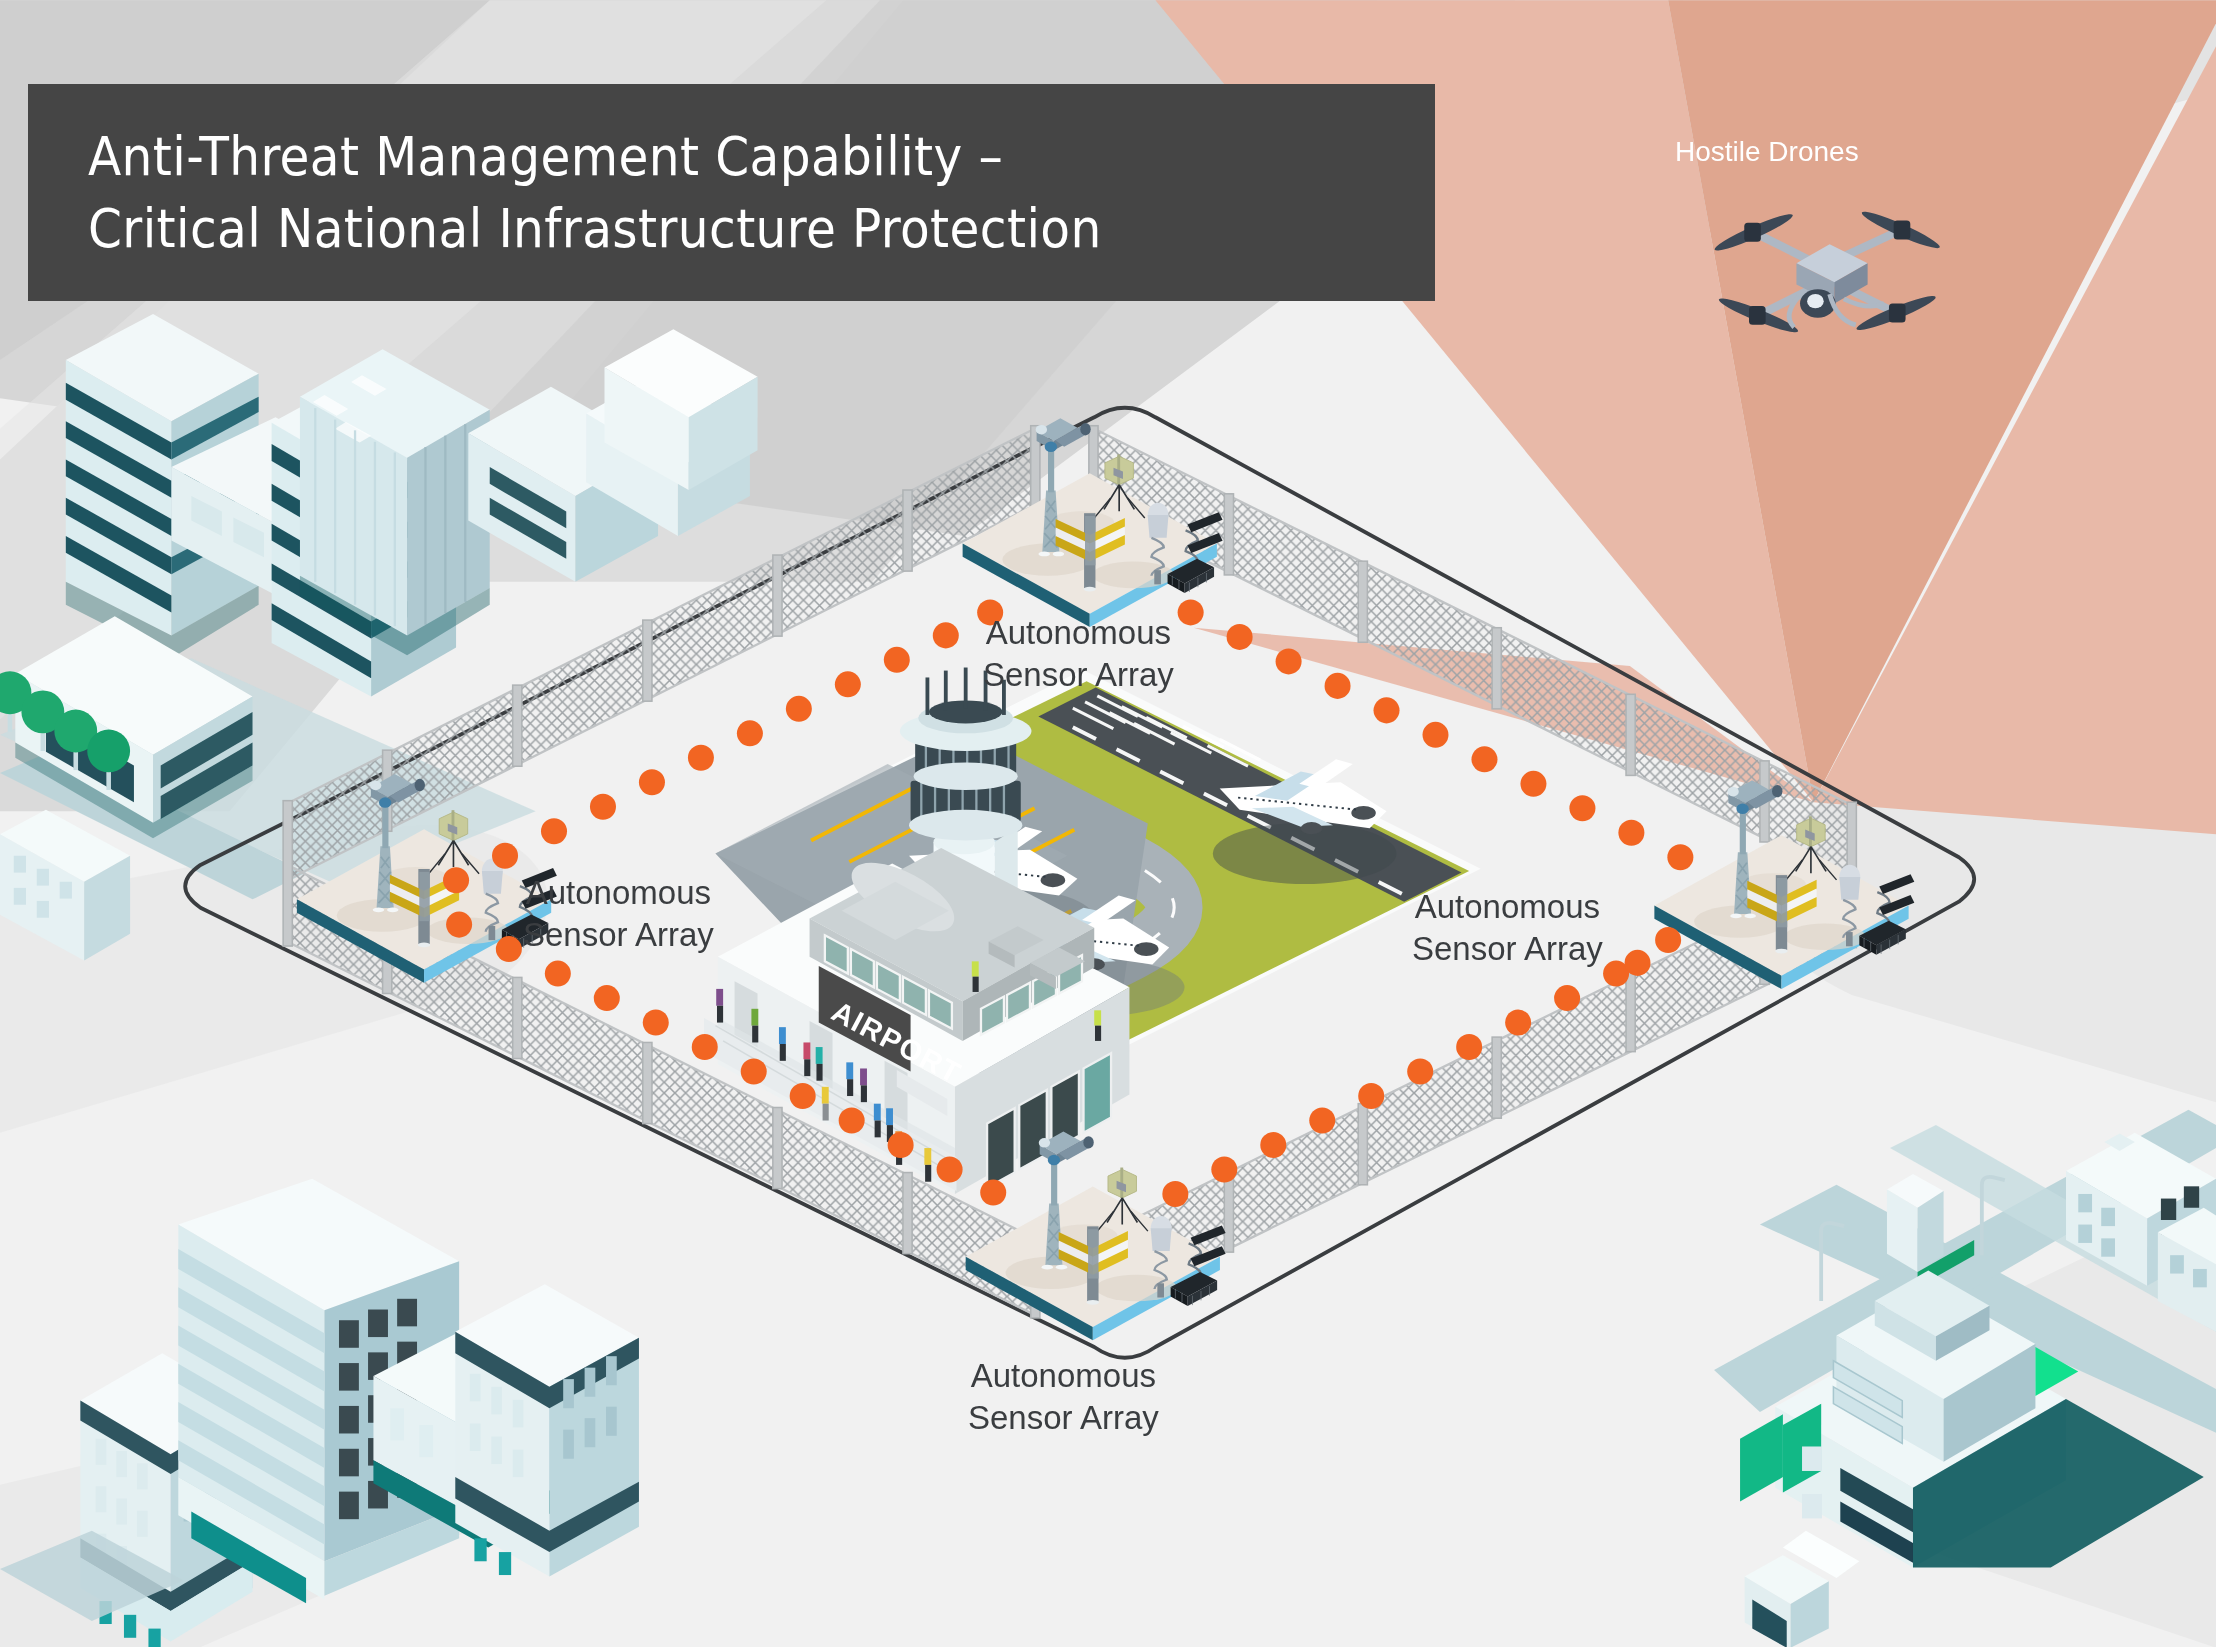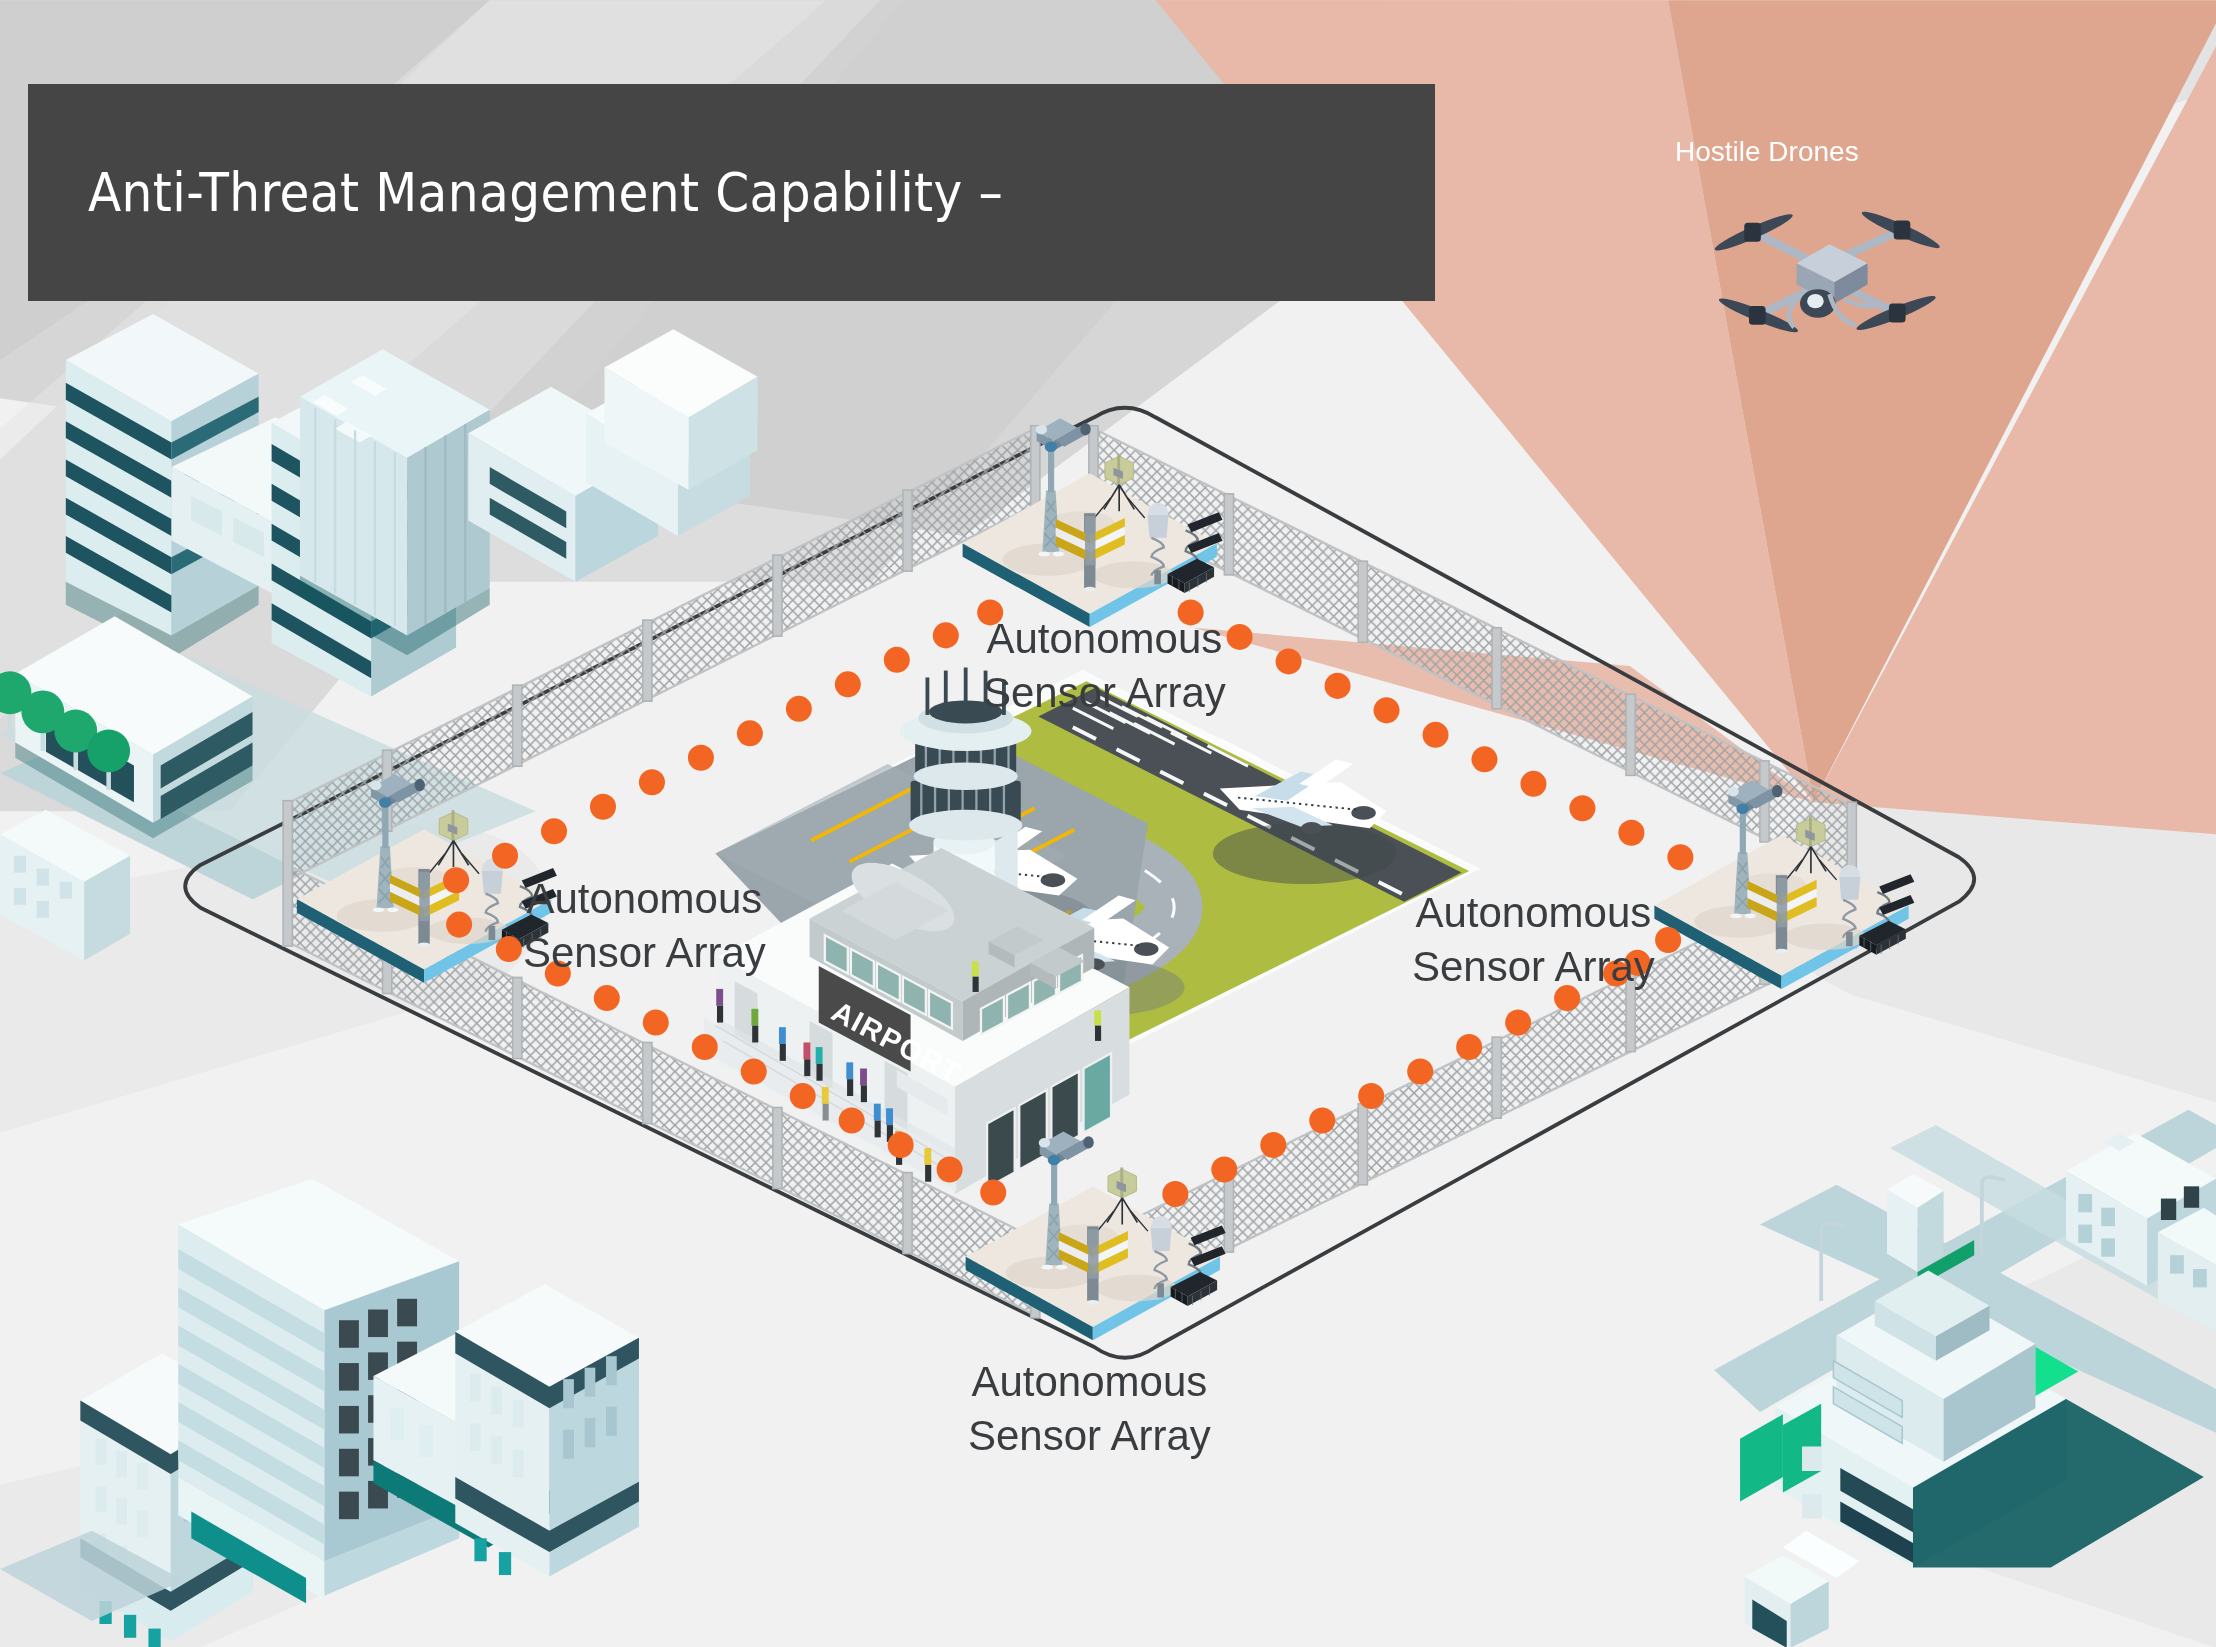--- a/index.html
+++ b/index.html
@@ -13,21 +13,21 @@
     background:#454545;display:flex;flex-direction:column;justify-content:center;
     padding-left:60px;box-sizing:border-box;z-index:40;
   }
   #title-banner .tline{
     color:#ffffff;font-size:54px;line-height:1.32;letter-spacing:0.4px;
     font-family:"DejaVu Sans Condensed","Liberation Sans",sans-serif;font-weight:300;
     white-space:nowrap;
   }
   
   .sa-label{
-    position:absolute;z-index:45;color:#3A3D40;font-size:42px;line-height:1.28;
+    position:absolute;z-index:45;color:#3A3D40;font-size:33px;line-height:1.28;
     text-align:center;font-family:"Liberation Sans",sans-serif;white-space:nowrap;
   }
   #label-top{left:983px;top:612px;}
   #label-left{left:523px;top:872px;}
   #label-right{left:1412px;top:886px;}
   #label-bottom{left:968px;top:1355px;}
   #drone-label{
     position:absolute;left:1675px;top:136px;z-index:45;color:#ffffff;font-size:28px;
     font-family:"Liberation Sans",sans-serif;white-space:nowrap;
   }
@@ -905,20 +905,21 @@
       <g stroke="#AEB8C4" stroke-width="4" fill="none">
         <path d="M-24,20 q-14,16 -4,26"></path>
         <path d="M14,22 q20,10 34,4"></path>
         <path d="M2,18 q6,22 22,26"></path>
       </g>
     </g>
   </svg>
 
   <div id="title-banner">
     <div class="tline">Anti-Threat Management Capability –</div>
+    <div class="tline">Critical National Infrastructure Protection</div>
   </div>
 
   <div id="drone-label">Hostile Drones</div>
 
   <div class="sa-label" id="label-top">
     <div>Autonomous</div>
     <div>Sensor Array</div>
   </div>
   <div class="sa-label" id="label-left">
     <div>Autonomous</div>

